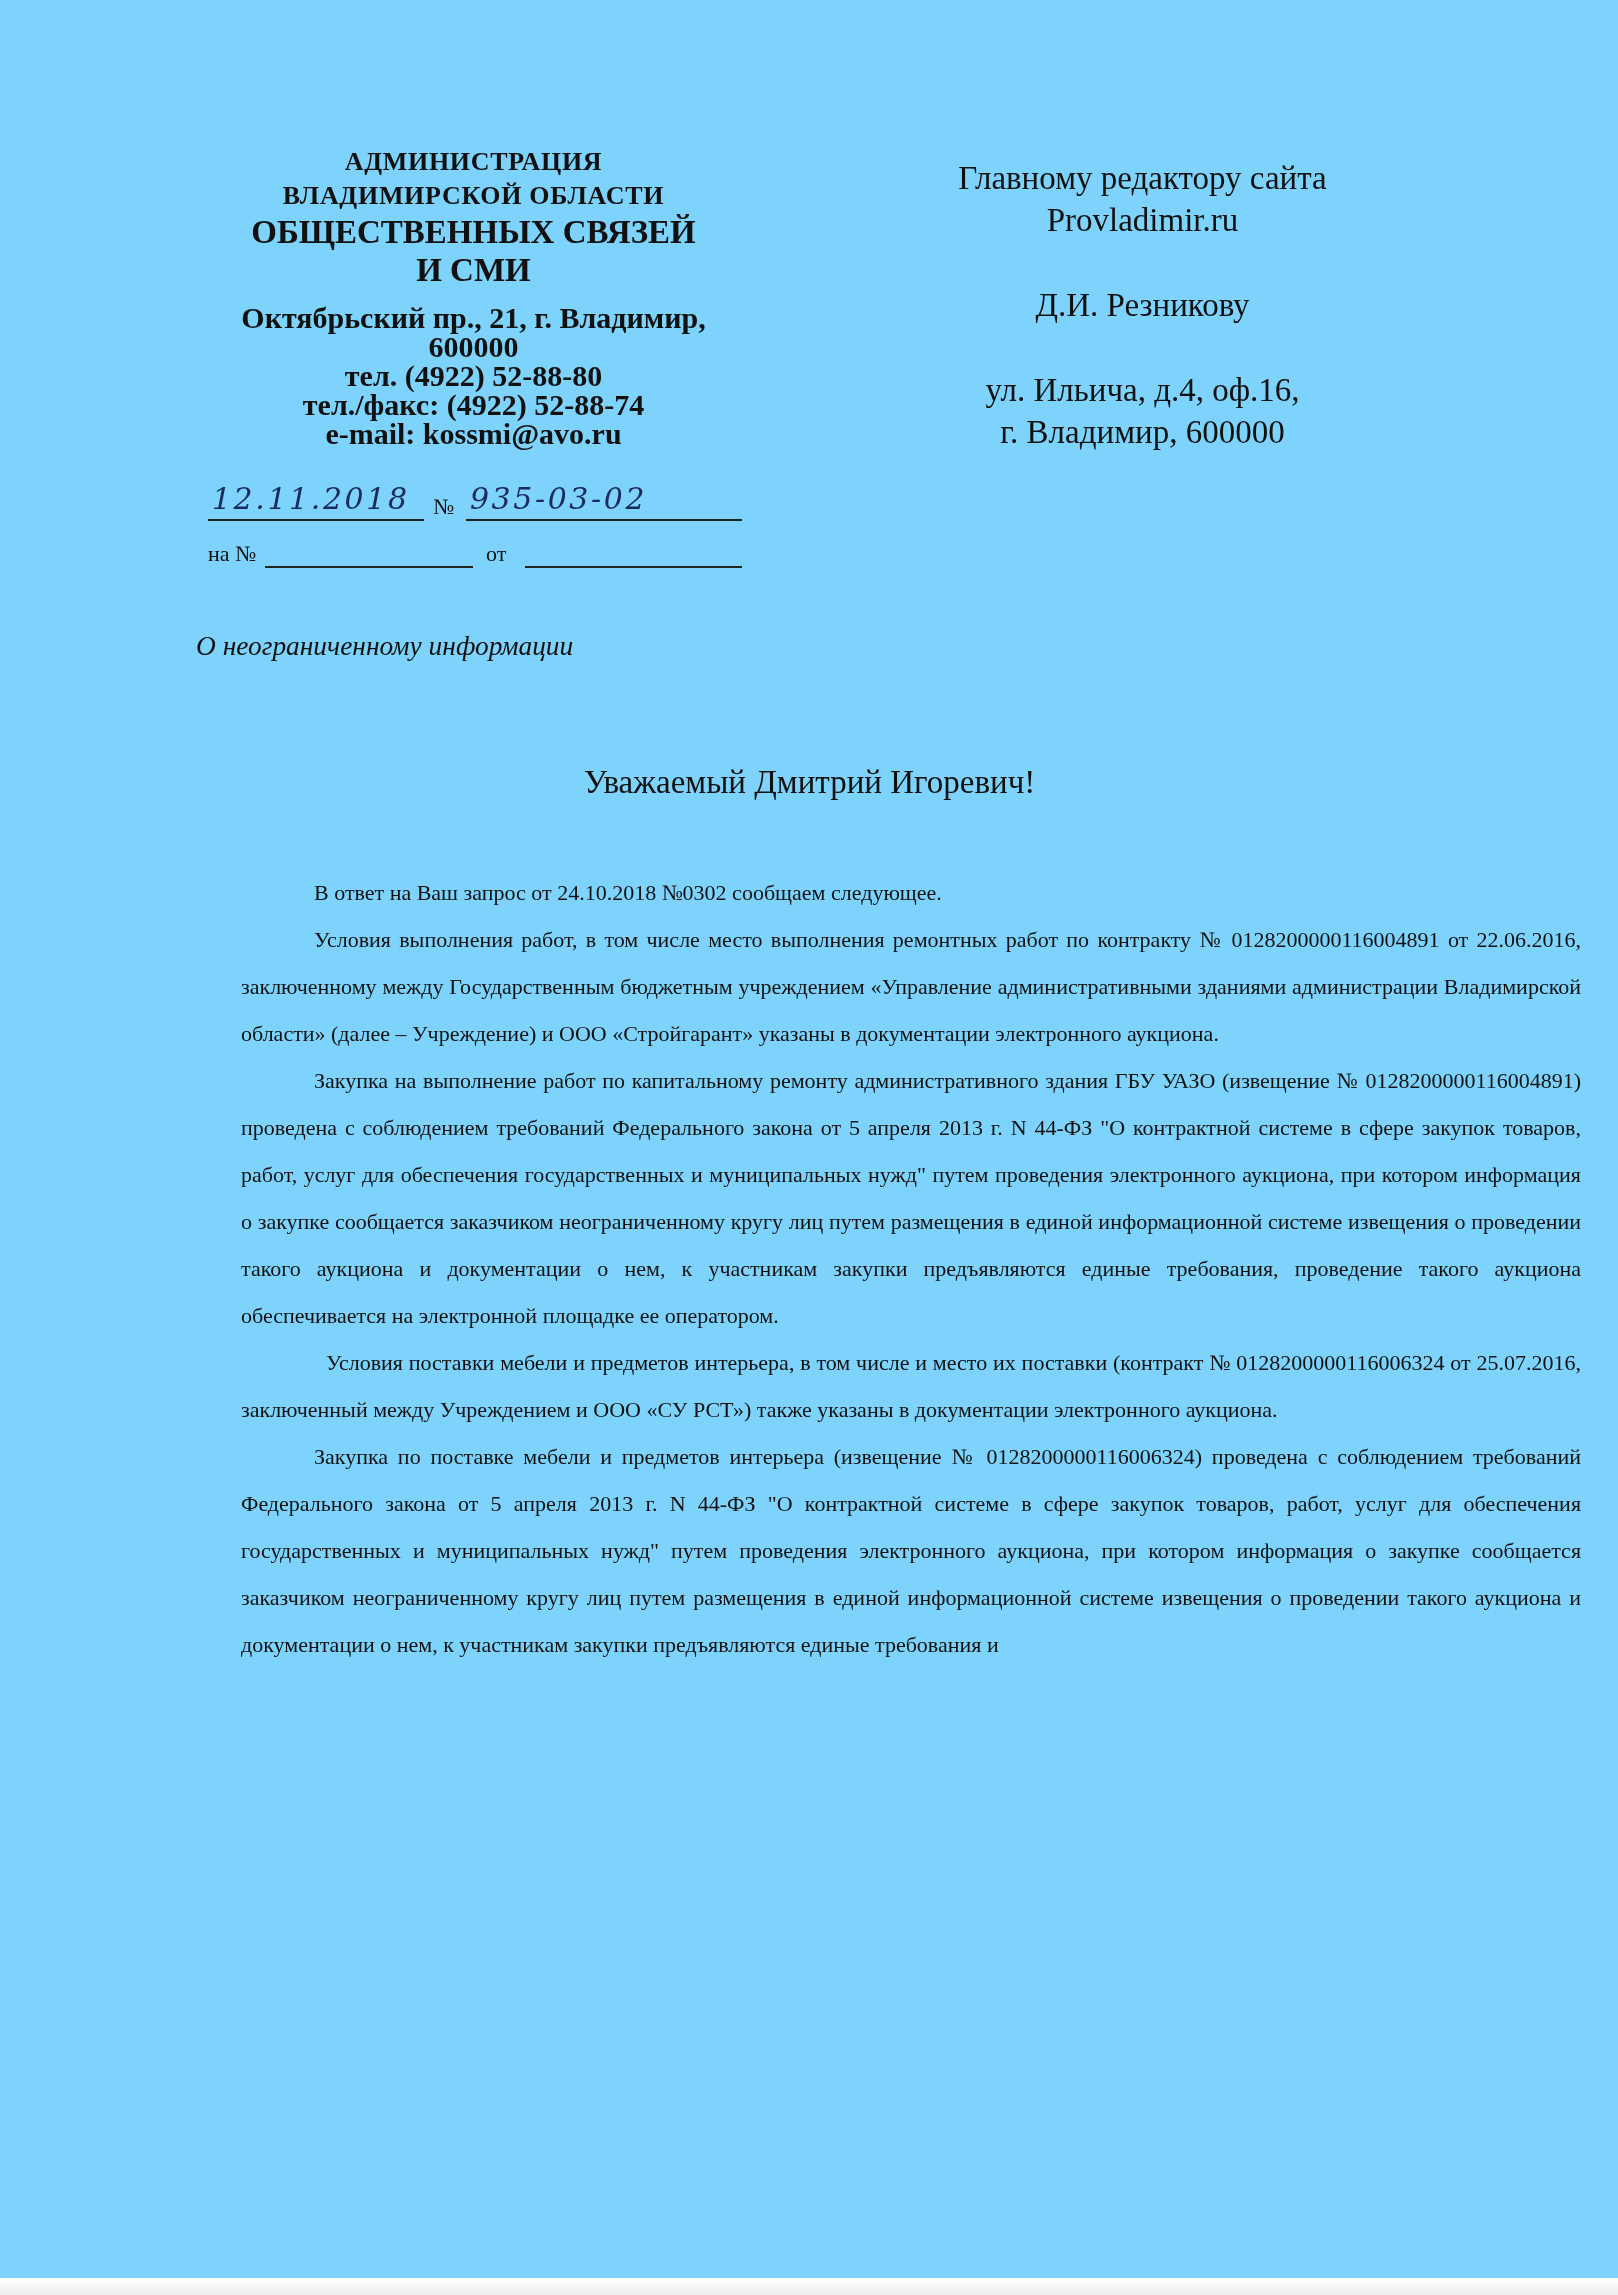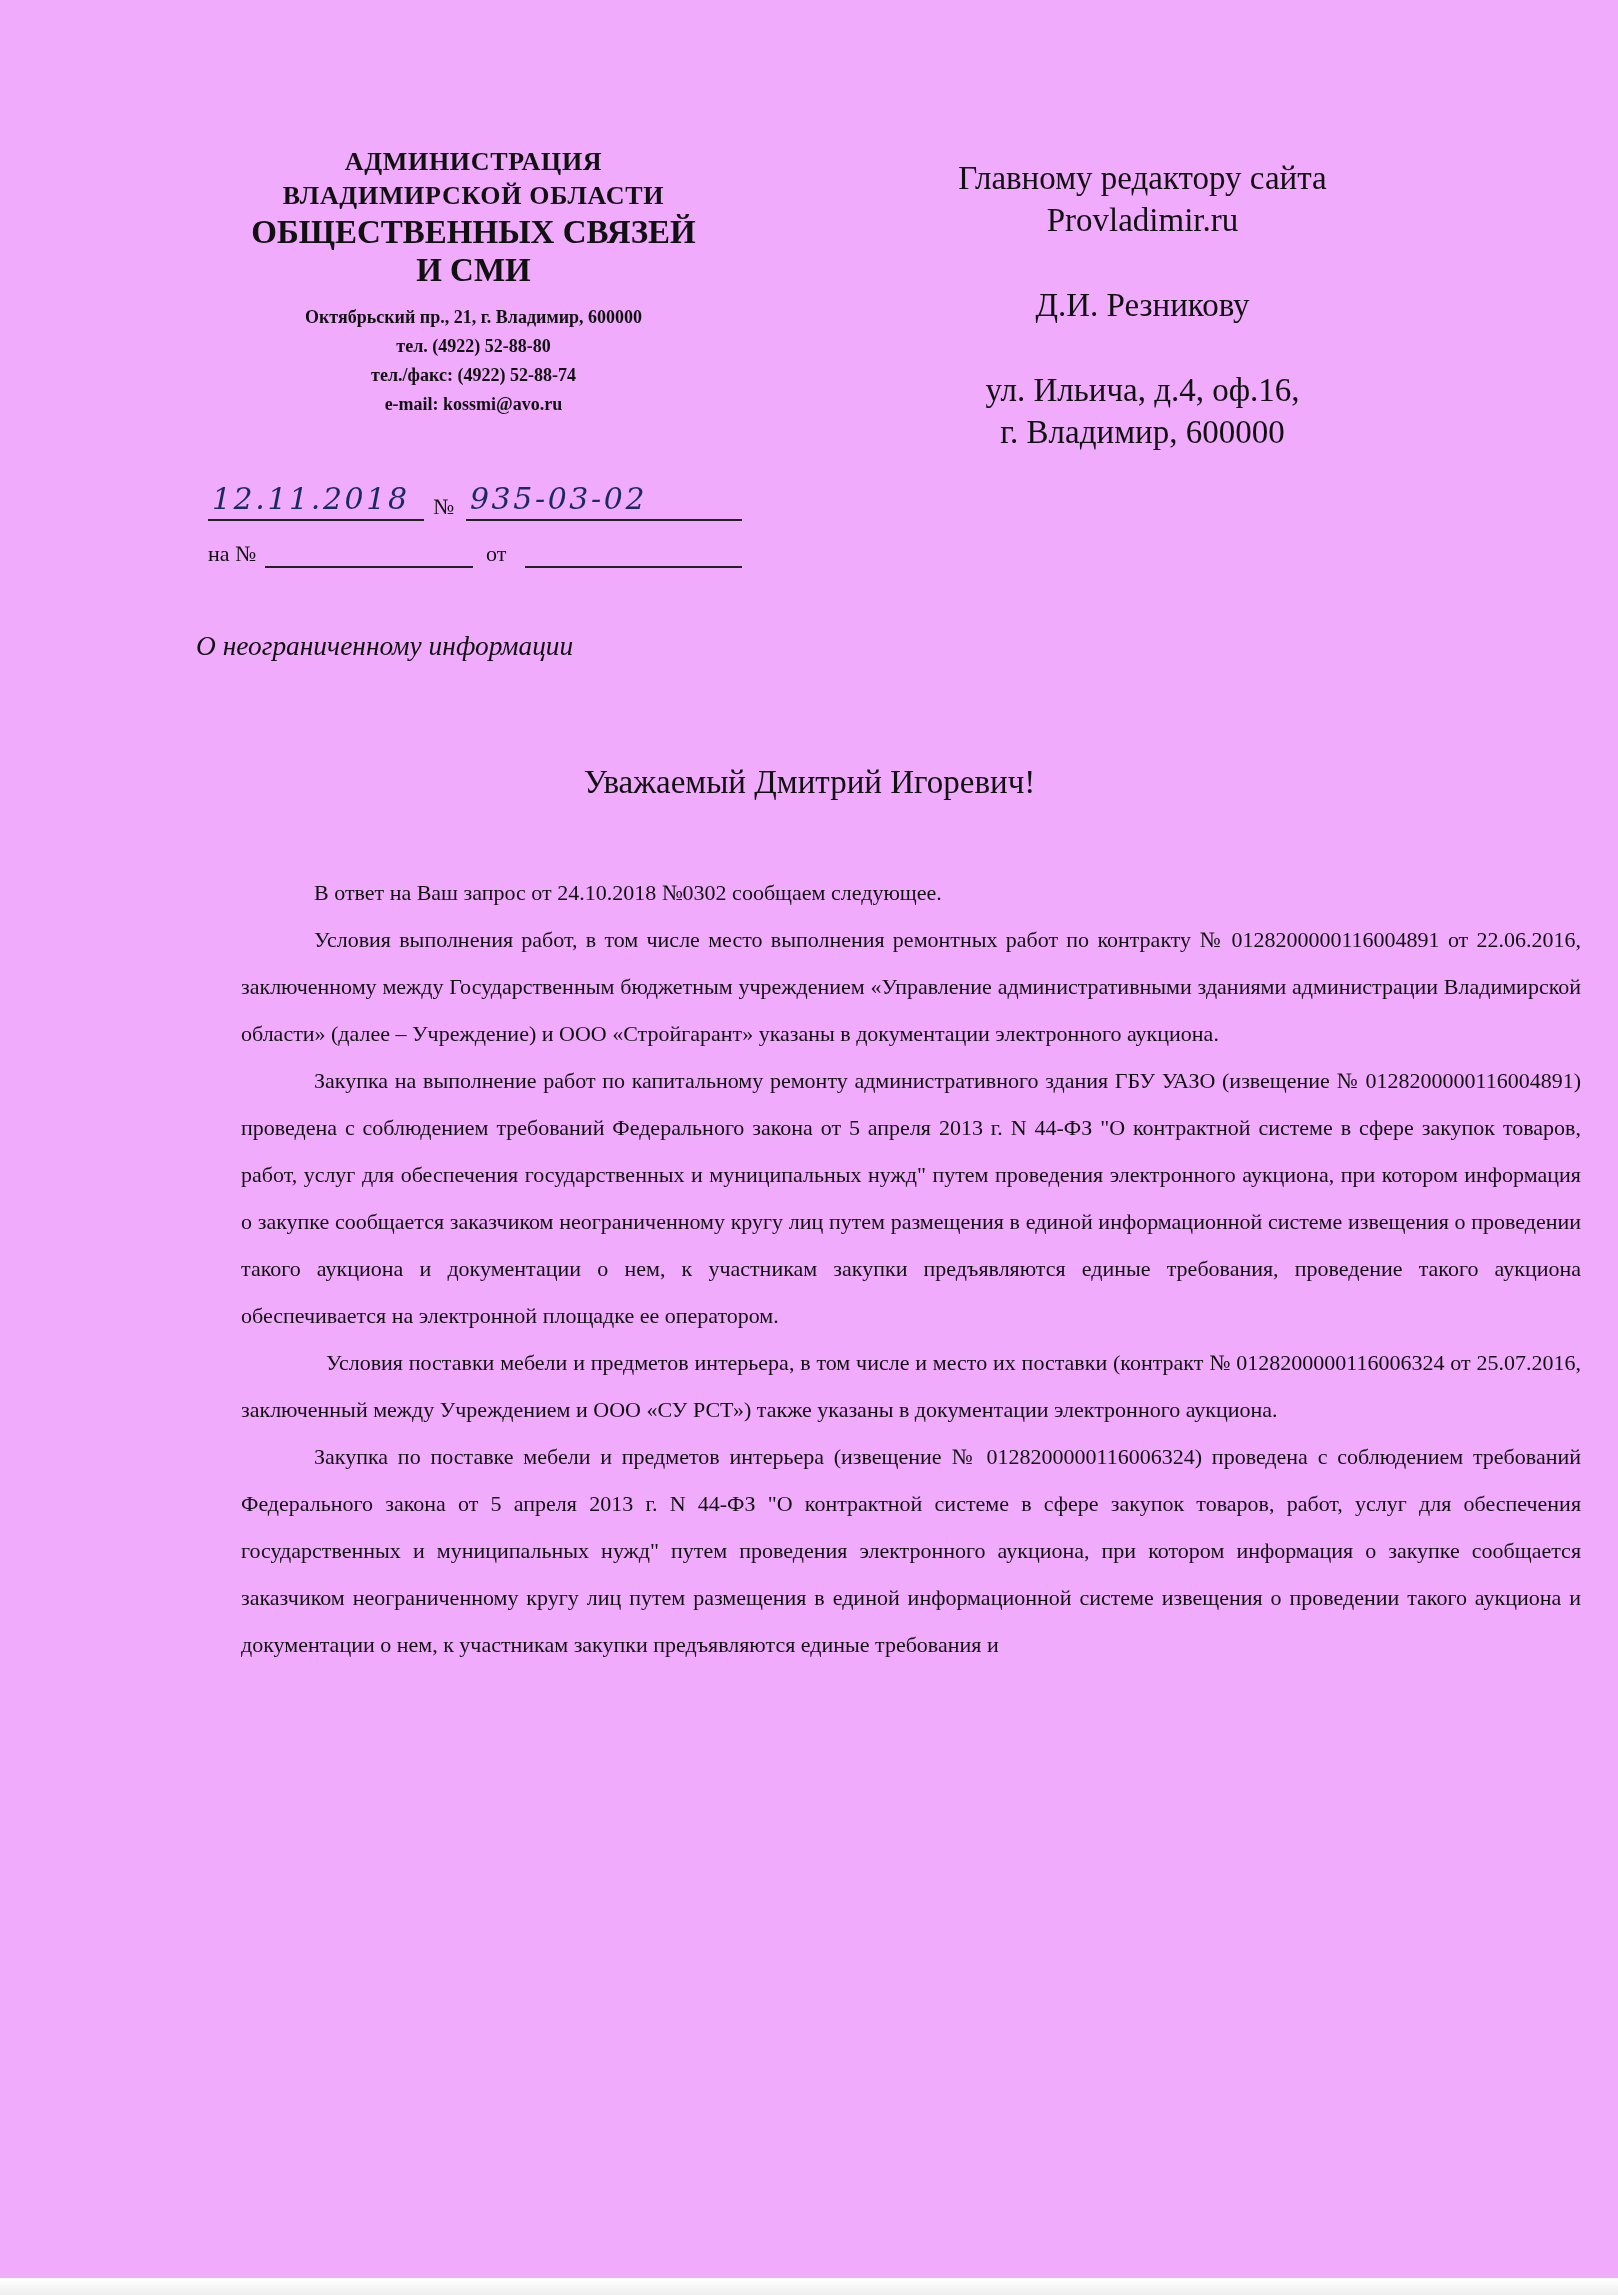--- a/index.html
+++ b/index.html
@@ -1,22 +1,22 @@
 <!DOCTYPE html>
 <html style="font-size:10.4px"><head>
 <meta charset="utf-8">
 <style>
   html, body { margin: 0; padding: 0; background: #ffffff; }
   body { width: 1619px; height: 2295px; position: relative; overflow: hidden; color: #111; font-family: "Liberation Serif", serif; }
-  .page { position: absolute; left: 0; top: 0; width: 1619px; height: 2295px; background: #f0abfc; }
+  .page { position: absolute; left: 0; top: 0; width: 1619px; height: 2295px; background: #7dd3fc; }
 
   .sender { position: absolute; left: 196px; top: 145px; width: 555px; text-align: center; font-weight: bold; }
   .sender .adm { font-size: 26px; line-height: 34px; letter-spacing: 0.7px; }
   .sender .committee { font-size: 33px; line-height: 38px; margin-top: 17px; }
-  .sender .contact { font-size: 18px; line-height: 29px; margin-top: 14.4px; }
+  .sender .contact { font-size: 30px; line-height: 29px; margin-top: 14.4px; }
 
   .recipient { position: absolute; left: 901px; top: 157px; width: 483px; text-align: center; font-size: 33px; line-height: 42px; }
   .recipient .gap1 { height: 43px; }
   .recipient .gap2 { height: 43px; }
 
   .regline { position: absolute; left: 208px; top: 482px; width: 536px; height: 98px; font-size: 22px; }
   .regline .row { position: absolute; left: 0; width: 536px; height: 39px; }
   .regline .row1 { top: 0; }
   .regline .row2 { top: 47px; }
   .field { position: absolute; bottom: 0; border-bottom: 2px solid #222; height: 37px; }

